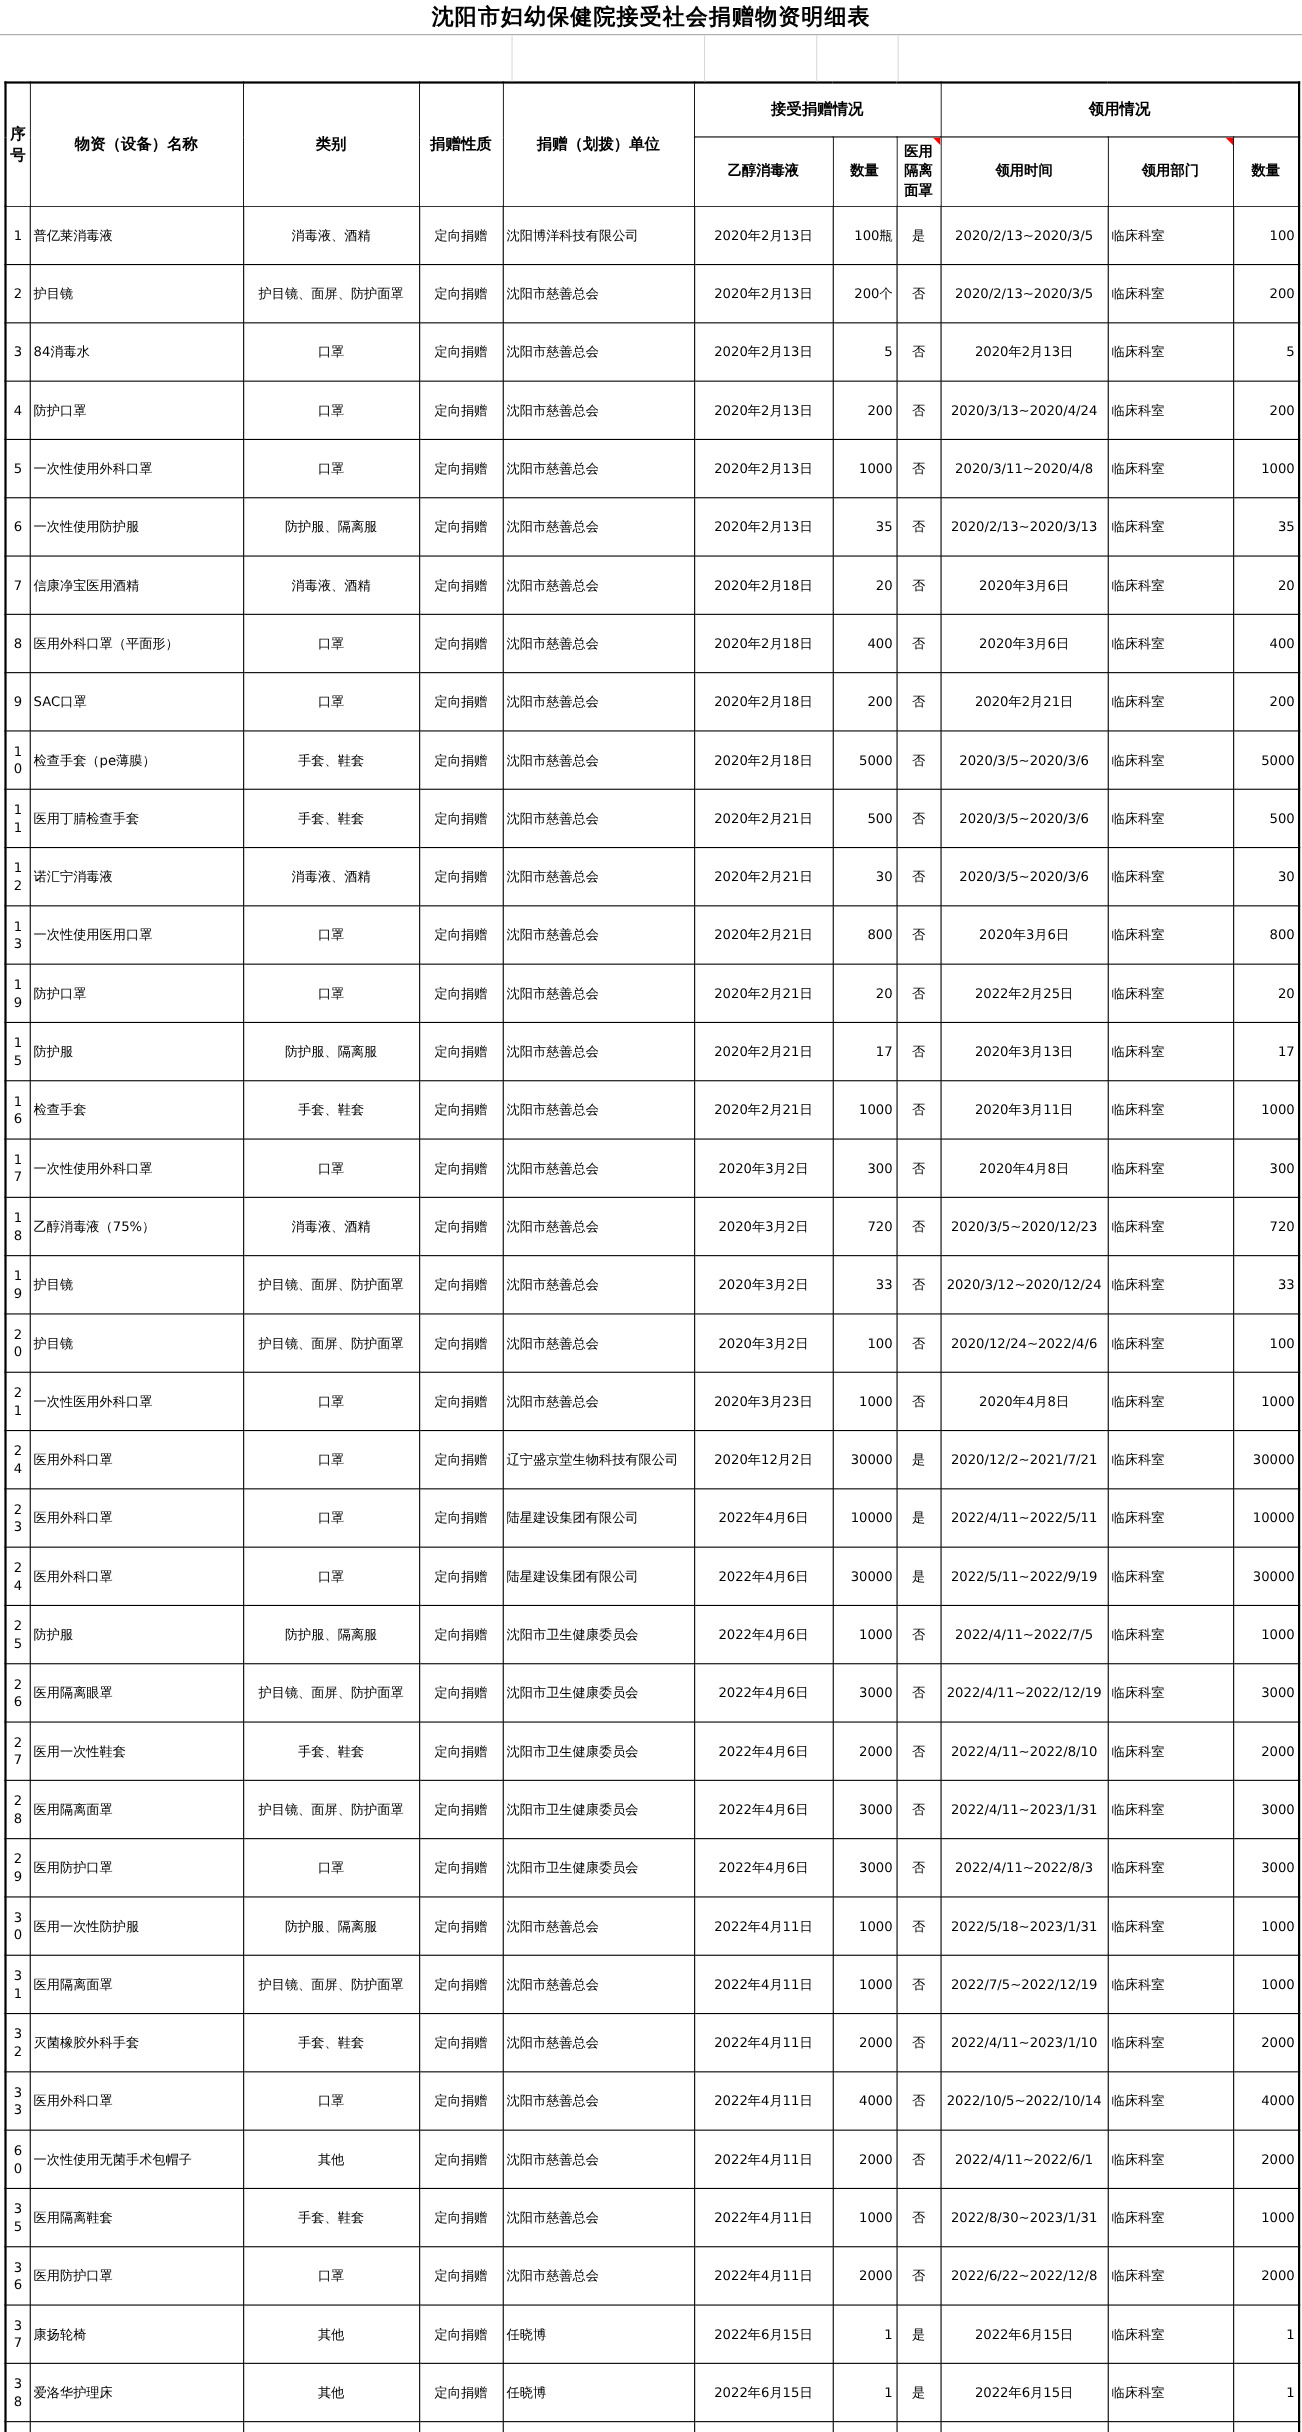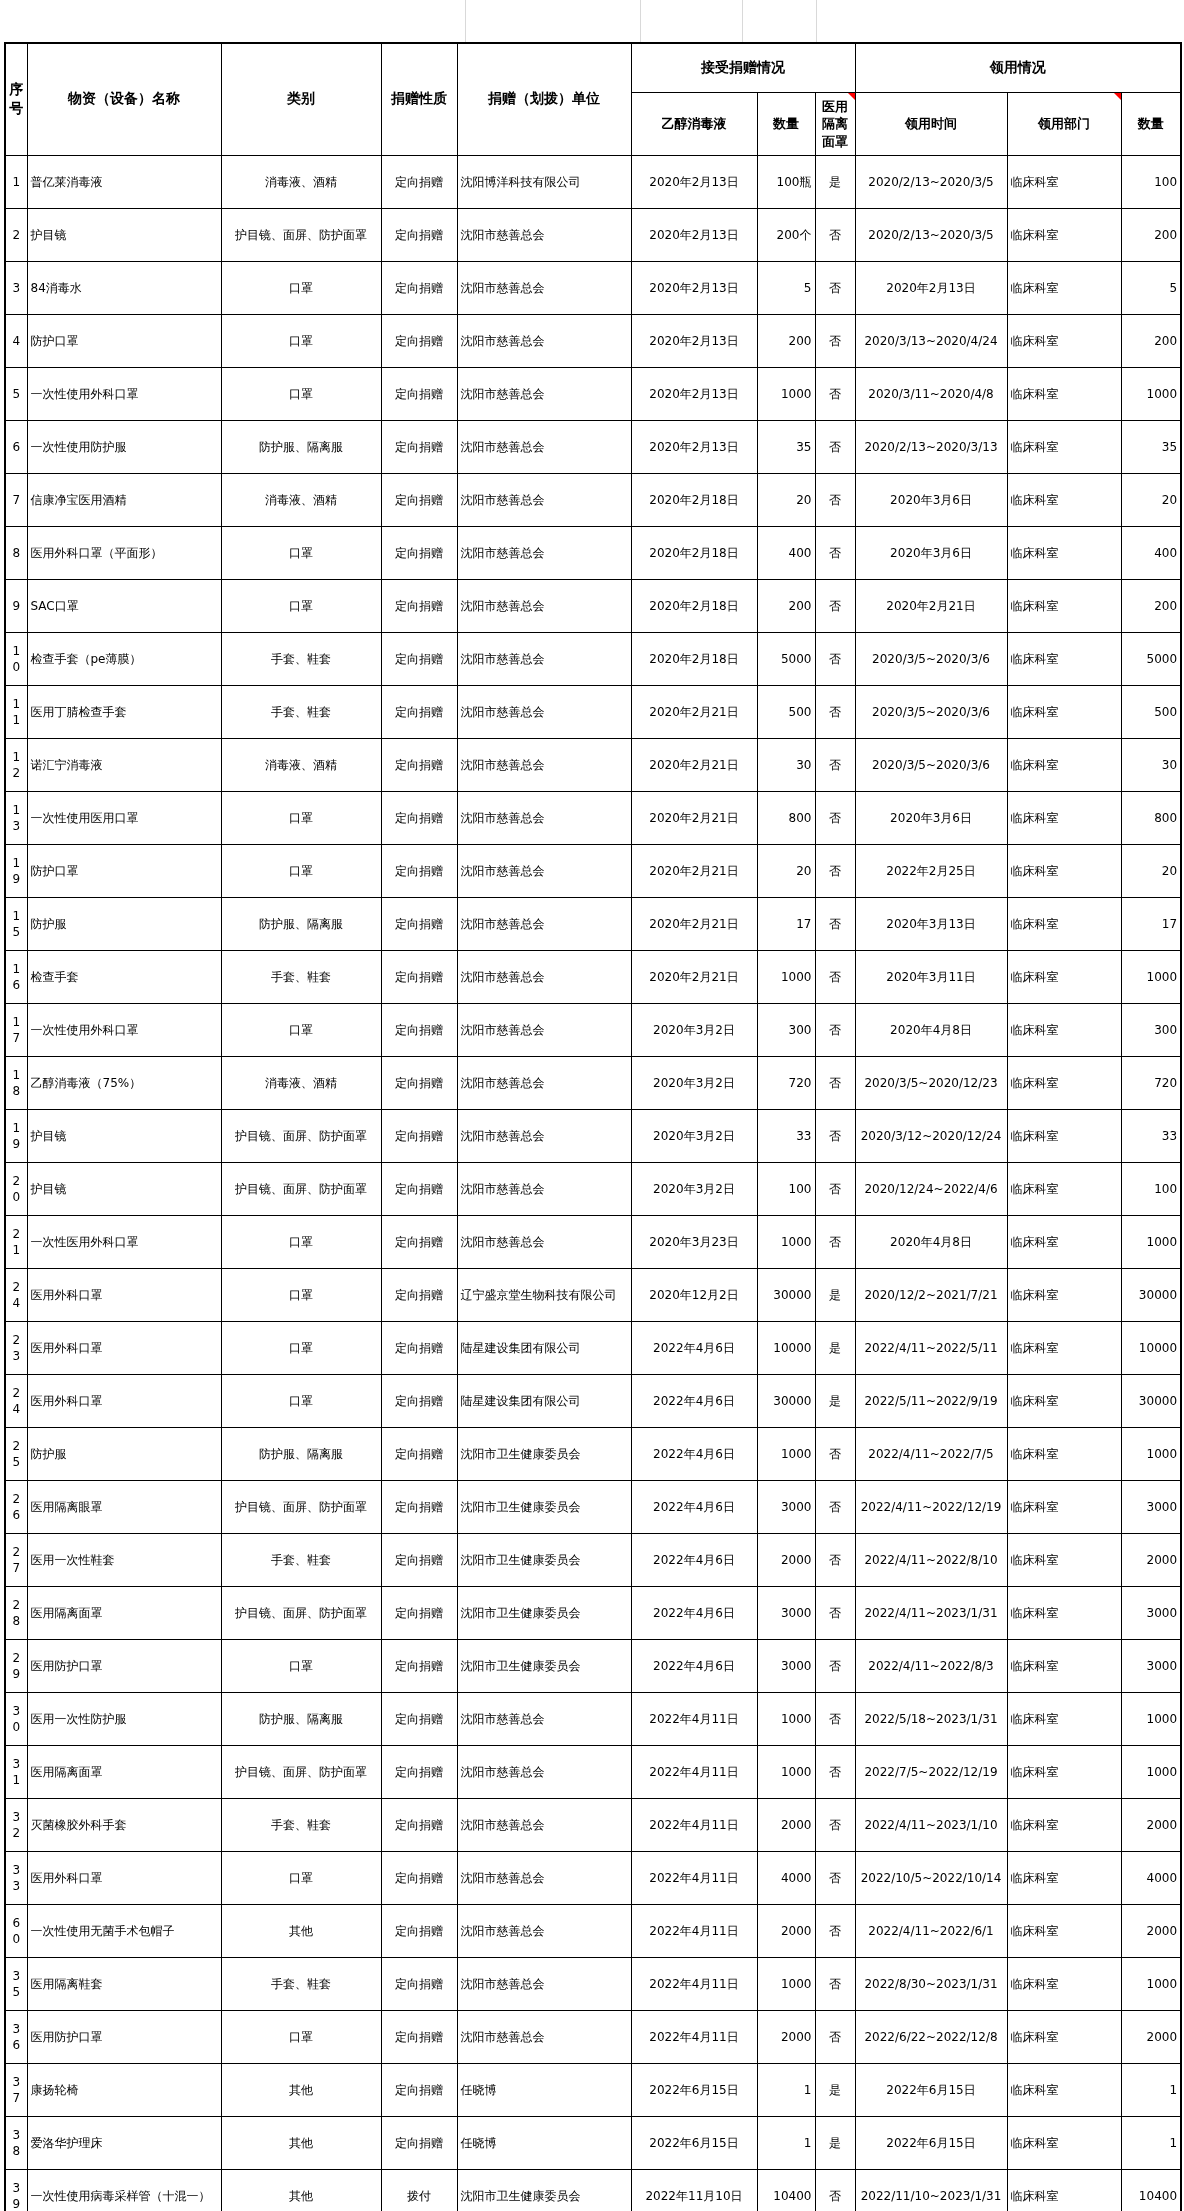--- a/index.html
+++ b/index.html
@@ -38,21 +38,21 @@
     border:2px solid #000;
   }
   th,td{
     border:1px solid #000;
     padding:1px 3px;
     overflow:hidden;
     word-break:break-all;
     line-height:1.35;
   }
   thead th{font-weight:bold;font-size:13px;background:#fff;position:relative;}
-  tr.group-row th{height:46px;font-size:14px;font-family:Liberation Serif, serif;}
+  tr.group-row th{height:46px;font-size:14px;}
   tr.sub-row th{height:60px;}
   tbody td{height:50px;font-size:12px;}
 
   col.c0{width:22px;}
   col.c1{width:194px;}
   col.c2{width:160px;}
   col.c3{width:76px;}
   col.c4{width:174px;}
   col.c5{width:126px;}
   col.c6{width:58px;}
@@ -70,20 +70,23 @@
     position:absolute;top:0;right:0;width:0;height:0;
     border-left:7px solid transparent;
     border-top:7px solid #ff0000;
   }
 </style>
 </head>
 <body>
 
 <div class="sheet">
 
+  <div class="title-bar">
+    <h1>沈阳市妇幼保健院接受社会捐赠物资明细表</h1>
+  </div>
 
   <div class="gap-band">
     <div class="vline v1"></div>
     <div class="vline v2"></div>
     <div class="vline v3"></div>
     <div class="vline v4"></div>
   </div>
 
   <table>
     <colgroup>

